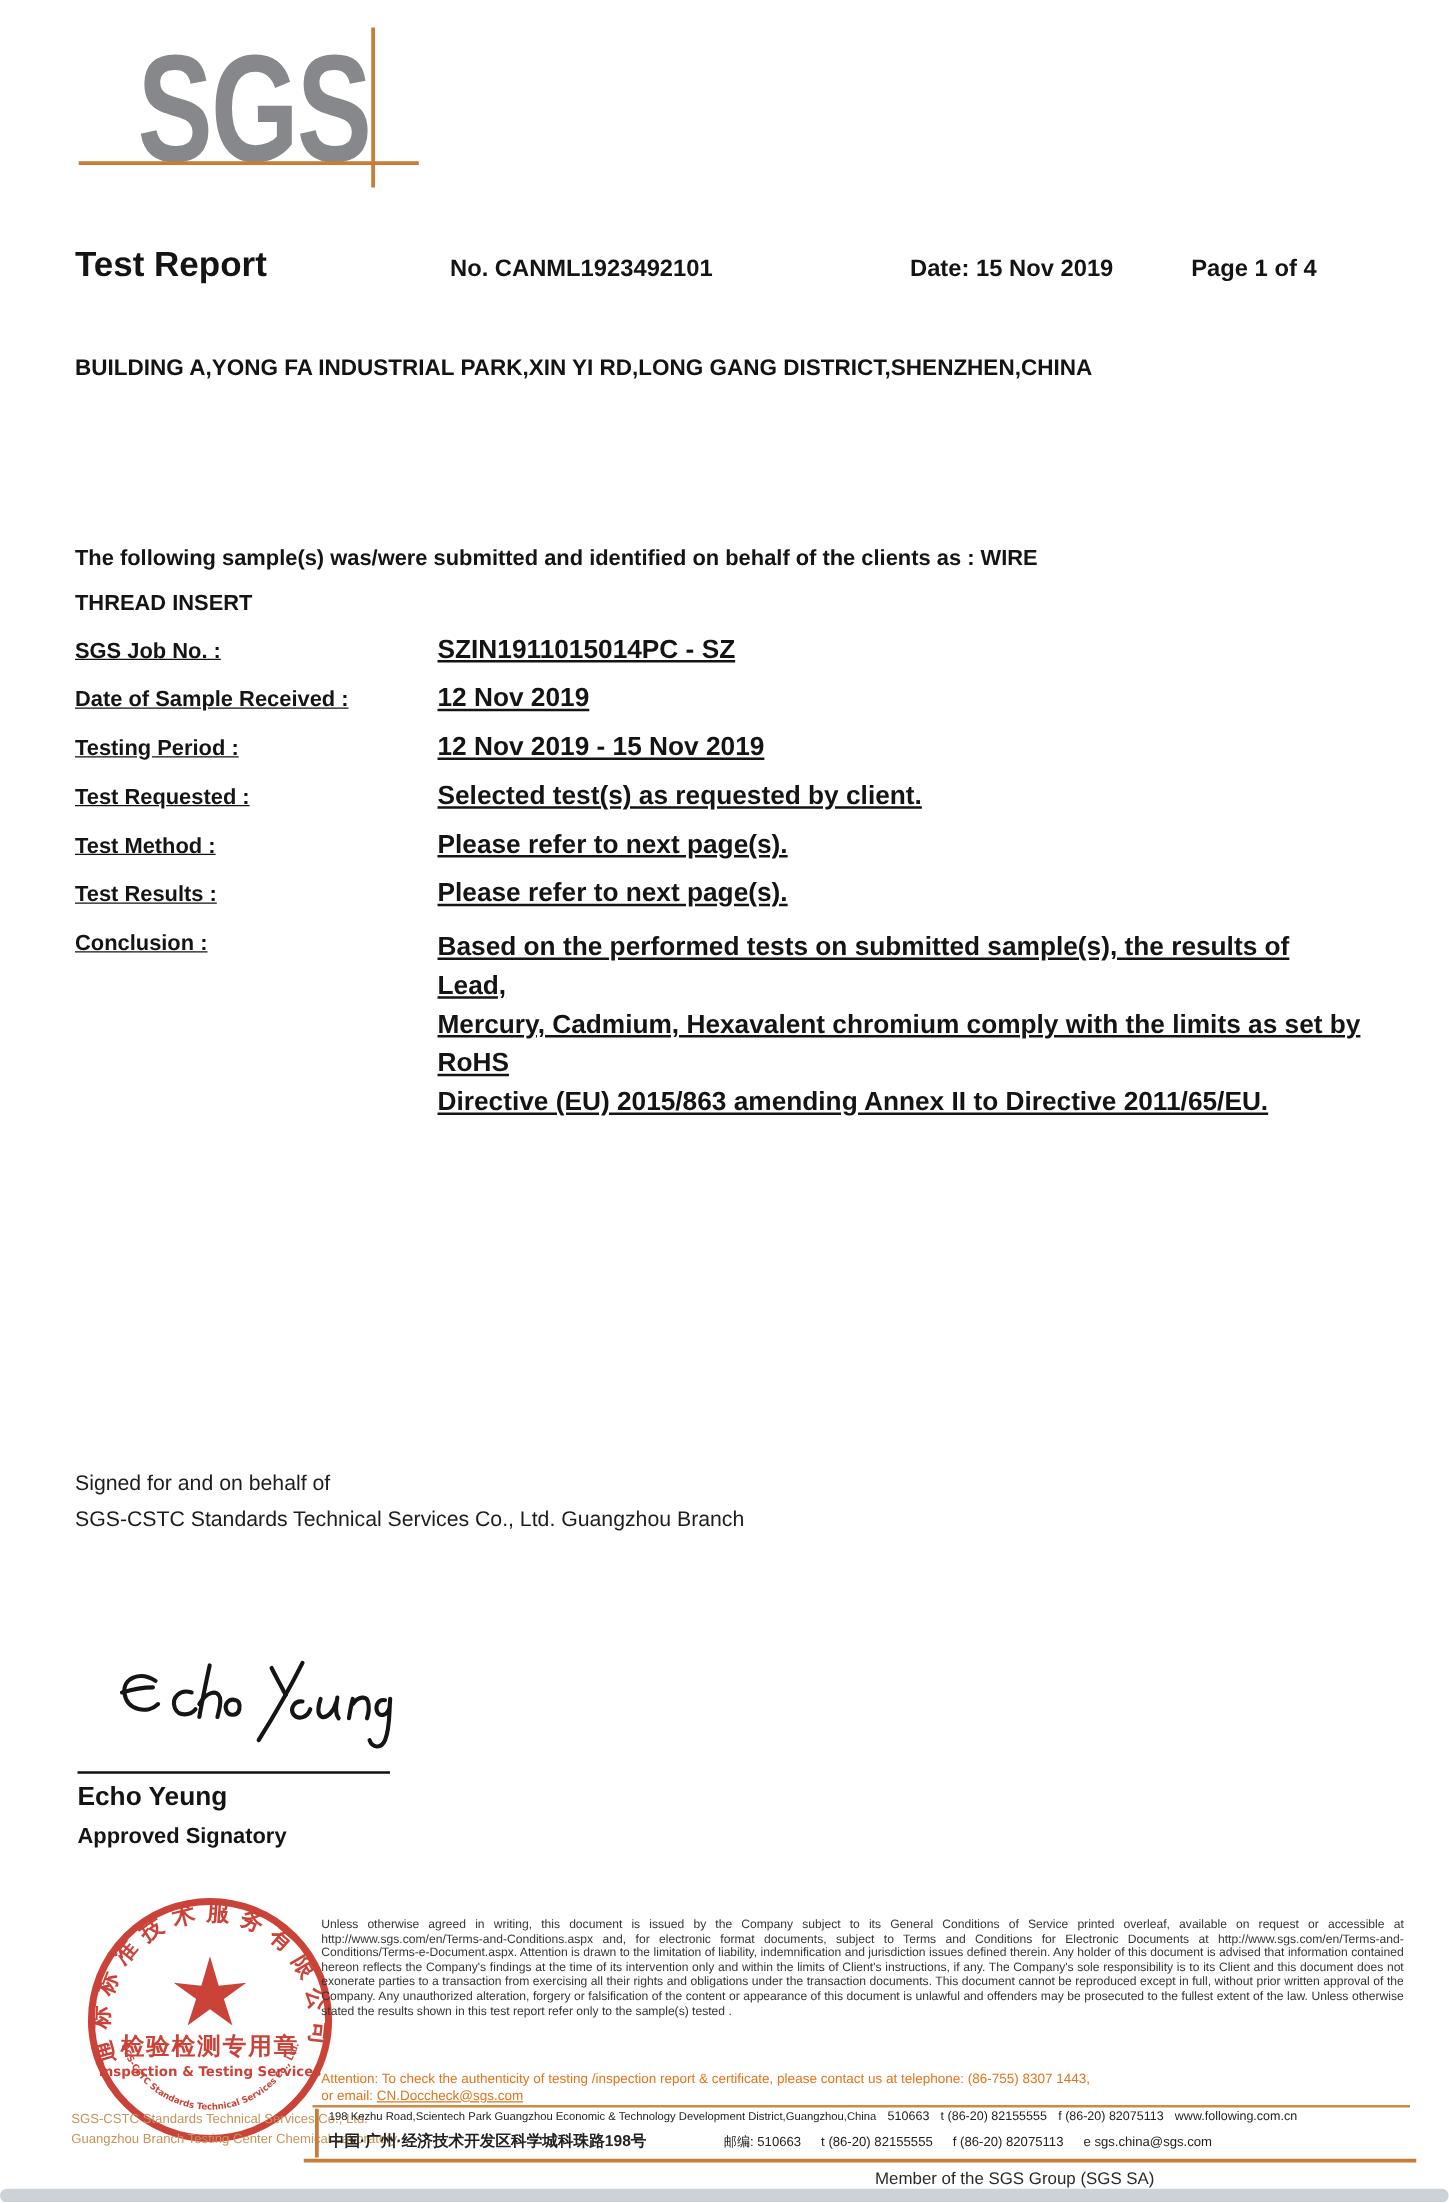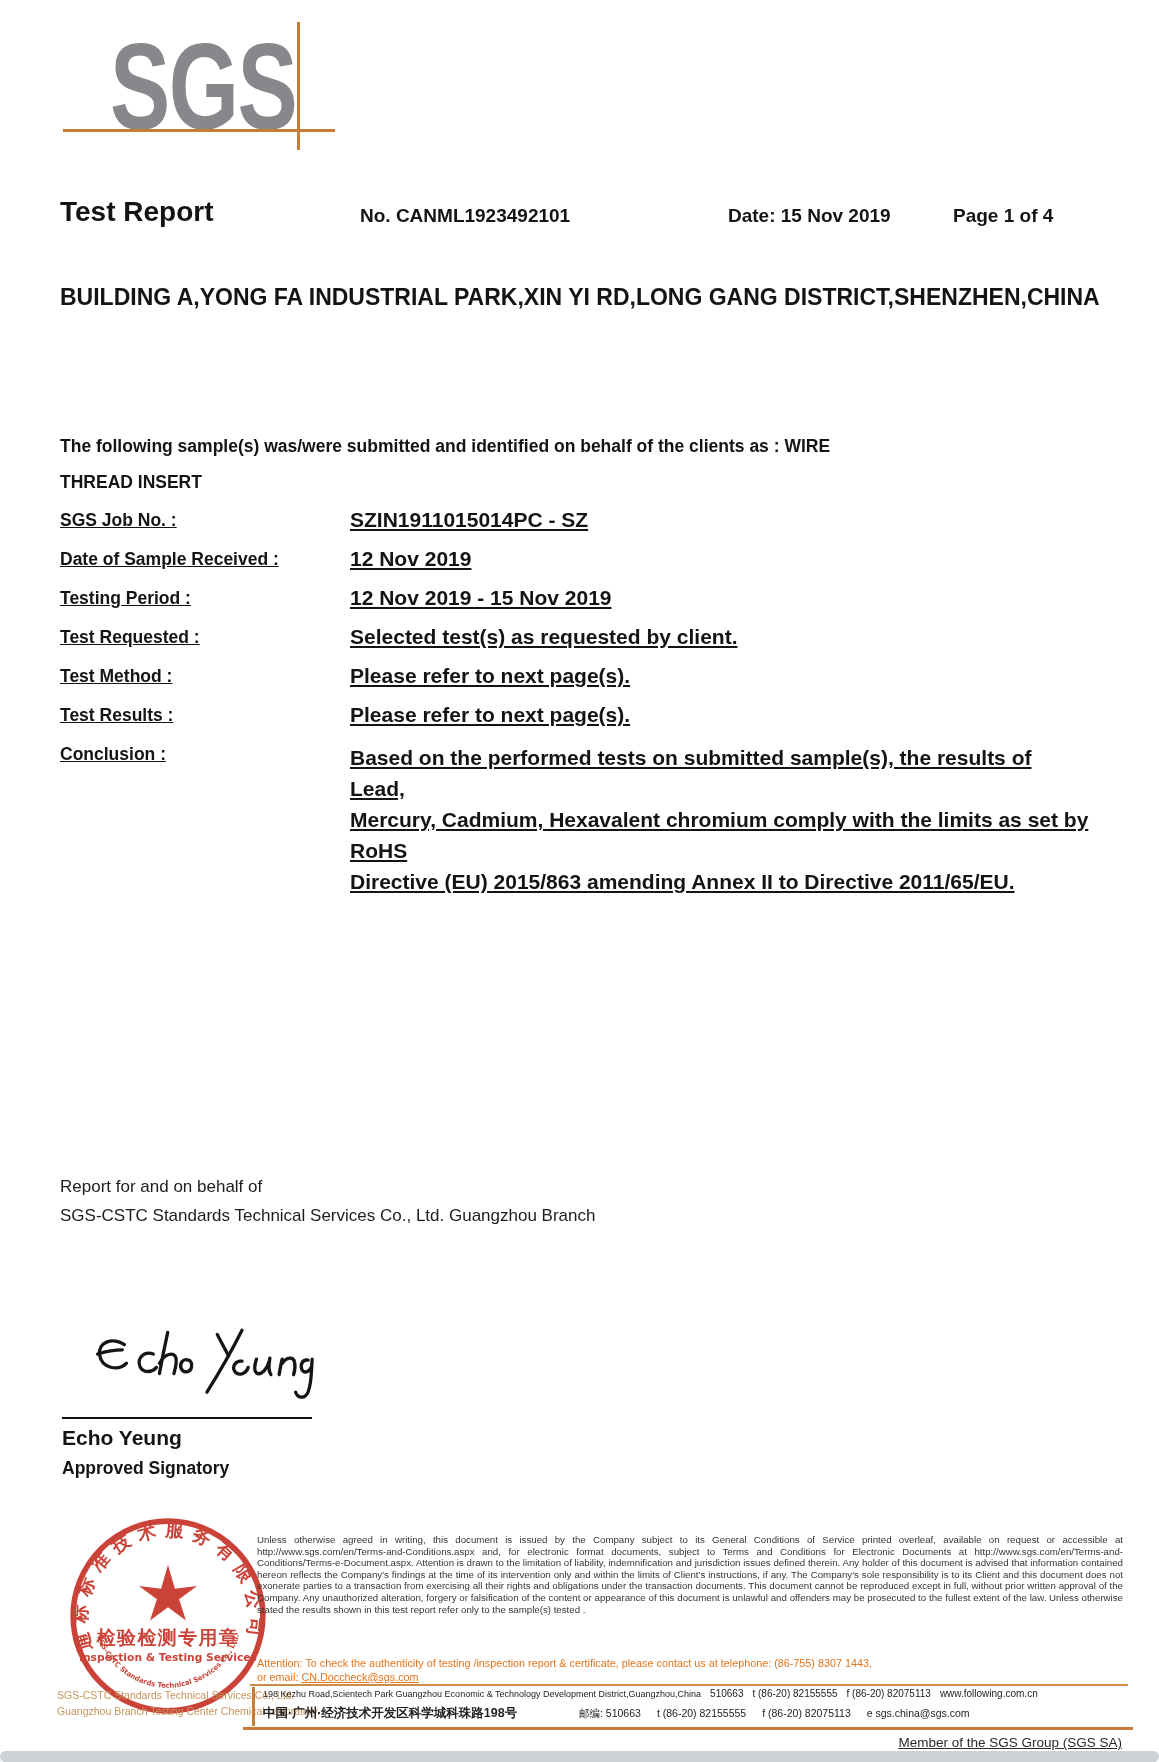--- a/index.html
+++ b/index.html
@@ -14,21 +14,21 @@
   .logo-vline{left:297px;top:22px;width:3px;height:128px;background:#c87c38;}
 
   
   .doc-title{left:60px;top:196px;font-size:28px;font-weight:700;}
   .report-no{left:360px;top:205px;font-size:19px;font-weight:700;}
   .report-date{left:728px;top:205px;font-size:19px;font-weight:700;}
   .page-no{left:953px;top:205px;font-size:19px;font-weight:700;}
 
   
   .client-name{left:60px;top:243px;font-size:17.5px;font-weight:700;}
-  .client-address{left:60px;top:284px;font-size:23px;font-weight:700;}
+  .client-address{left:60px;top:284px;font-size:18px;font-weight:700;}
 
   
   .sample-intro{left:60px;top:428px;width:930px;font-size:17.5px;font-weight:700;
                 line-height:36px;white-space:pre-line;}
   .fields{left:60px;top:508px;width:1060px;}
   .field-row{display:flex;margin-bottom:15px;text-decoration:underline;}
   .field-label{flex:none;width:290px;font-size:17.5px;font-weight:700;line-height:24px;}
   .field-value{width:740px;font-size:21px;font-weight:700;line-height:24px;white-space:pre-line;}
   .field-row:last-child .field-value{line-height:31px;}
 
@@ -55,21 +55,21 @@
   .footer-left-2{left:57px;top:1705px;font-size:10.5px;color:#c5945c;}
   .rule-top{left:250px;top:1684px;width:878px;height:1.5px;background:#cf8a45;}
   .v-divider{left:252px;top:1687px;width:2.5px;height:39px;background:#c87c38;}
   .rule-bottom{left:243px;top:1727px;width:890px;height:2.5px;background:#c87c38;}
   .addr-row-1{left:263px;top:1688px;width:862px;display:flex;gap:9px;align-items:baseline;
               font-size:10px;color:#222;white-space:nowrap;}
   .addr-en{font-size:9px;}
   .addr-row-2{left:263px;top:1705px;width:862px;display:flex;gap:16px;align-items:baseline;
               font-size:10.5px;color:#222;white-space:nowrap;}
   .addr-cn{flex:none;width:300px;font-size:12.5px;font-weight:700;}
-  .member-line{left:700px;top:1735px;width:422px;text-align:right;font-size:13.5px;color:#2a2a2a;text-decoration:underline;}
+  .member-line{left:700px;top:1735px;width:422px;text-align:left;font-size:13.5px;color:#2a2a2a;}
   .bottom-strip{left:0;top:1751px;width:1159px;height:11px;background:#cdd2d6;border-radius:6px;}
 </style>
 </head>
 <body>
 
 <div class="page">
 
   <div class="abs logo-text">SGS</div>
   <div class="abs logo-hline"></div>
   <div class="abs logo-vline"></div>
@@ -110,21 +110,21 @@
       <div class="field-value">Please refer to next page(s).</div>
     </div>
     <div class="field-row">
       <div class="field-label">Conclusion :</div>
       <div class="field-value">Based on the performed tests on submitted sample(s), the results of Lead,
 Mercury, Cadmium, Hexavalent chromium comply with the limits as set by RoHS
 Directive (EU) 2015/863 amending Annex II to Directive 2011/65/EU.</div>
     </div>
   </div>
 
-  <div class="abs signed-for">Report for and on behalf of</div>
+  <div class="abs signed-for">Signed for and on behalf of</div>
   <div class="abs signed-company">SGS-CSTC Standards Technical Services Co., Ltd. Guangzhou Branch</div>
 
   <svg class="abs sig-svg" viewBox="0 0 240 95">
     <title>Echo Yeung</title>
     <g stroke="#151515" stroke-width="3.2" fill="none" stroke-linecap="round" stroke-linejoin="round">
       <path d="M 38,22 C 26,14 12,20 14,32 C 16,45 32,48 40,40"></path>
       <path d="M 12,31 C 22,28 30,27 36,27"></path>
       <path d="M 66,31 C 57,28 50,35 53,43 C 56,50 65,49 69,44"></path>
       <path d="M 80,10 C 77,24 74,38 72,50"></path>
       <path d="M 72,40 C 77,31 86,28 88,35 C 89,40 87,46 86,50"></path>

